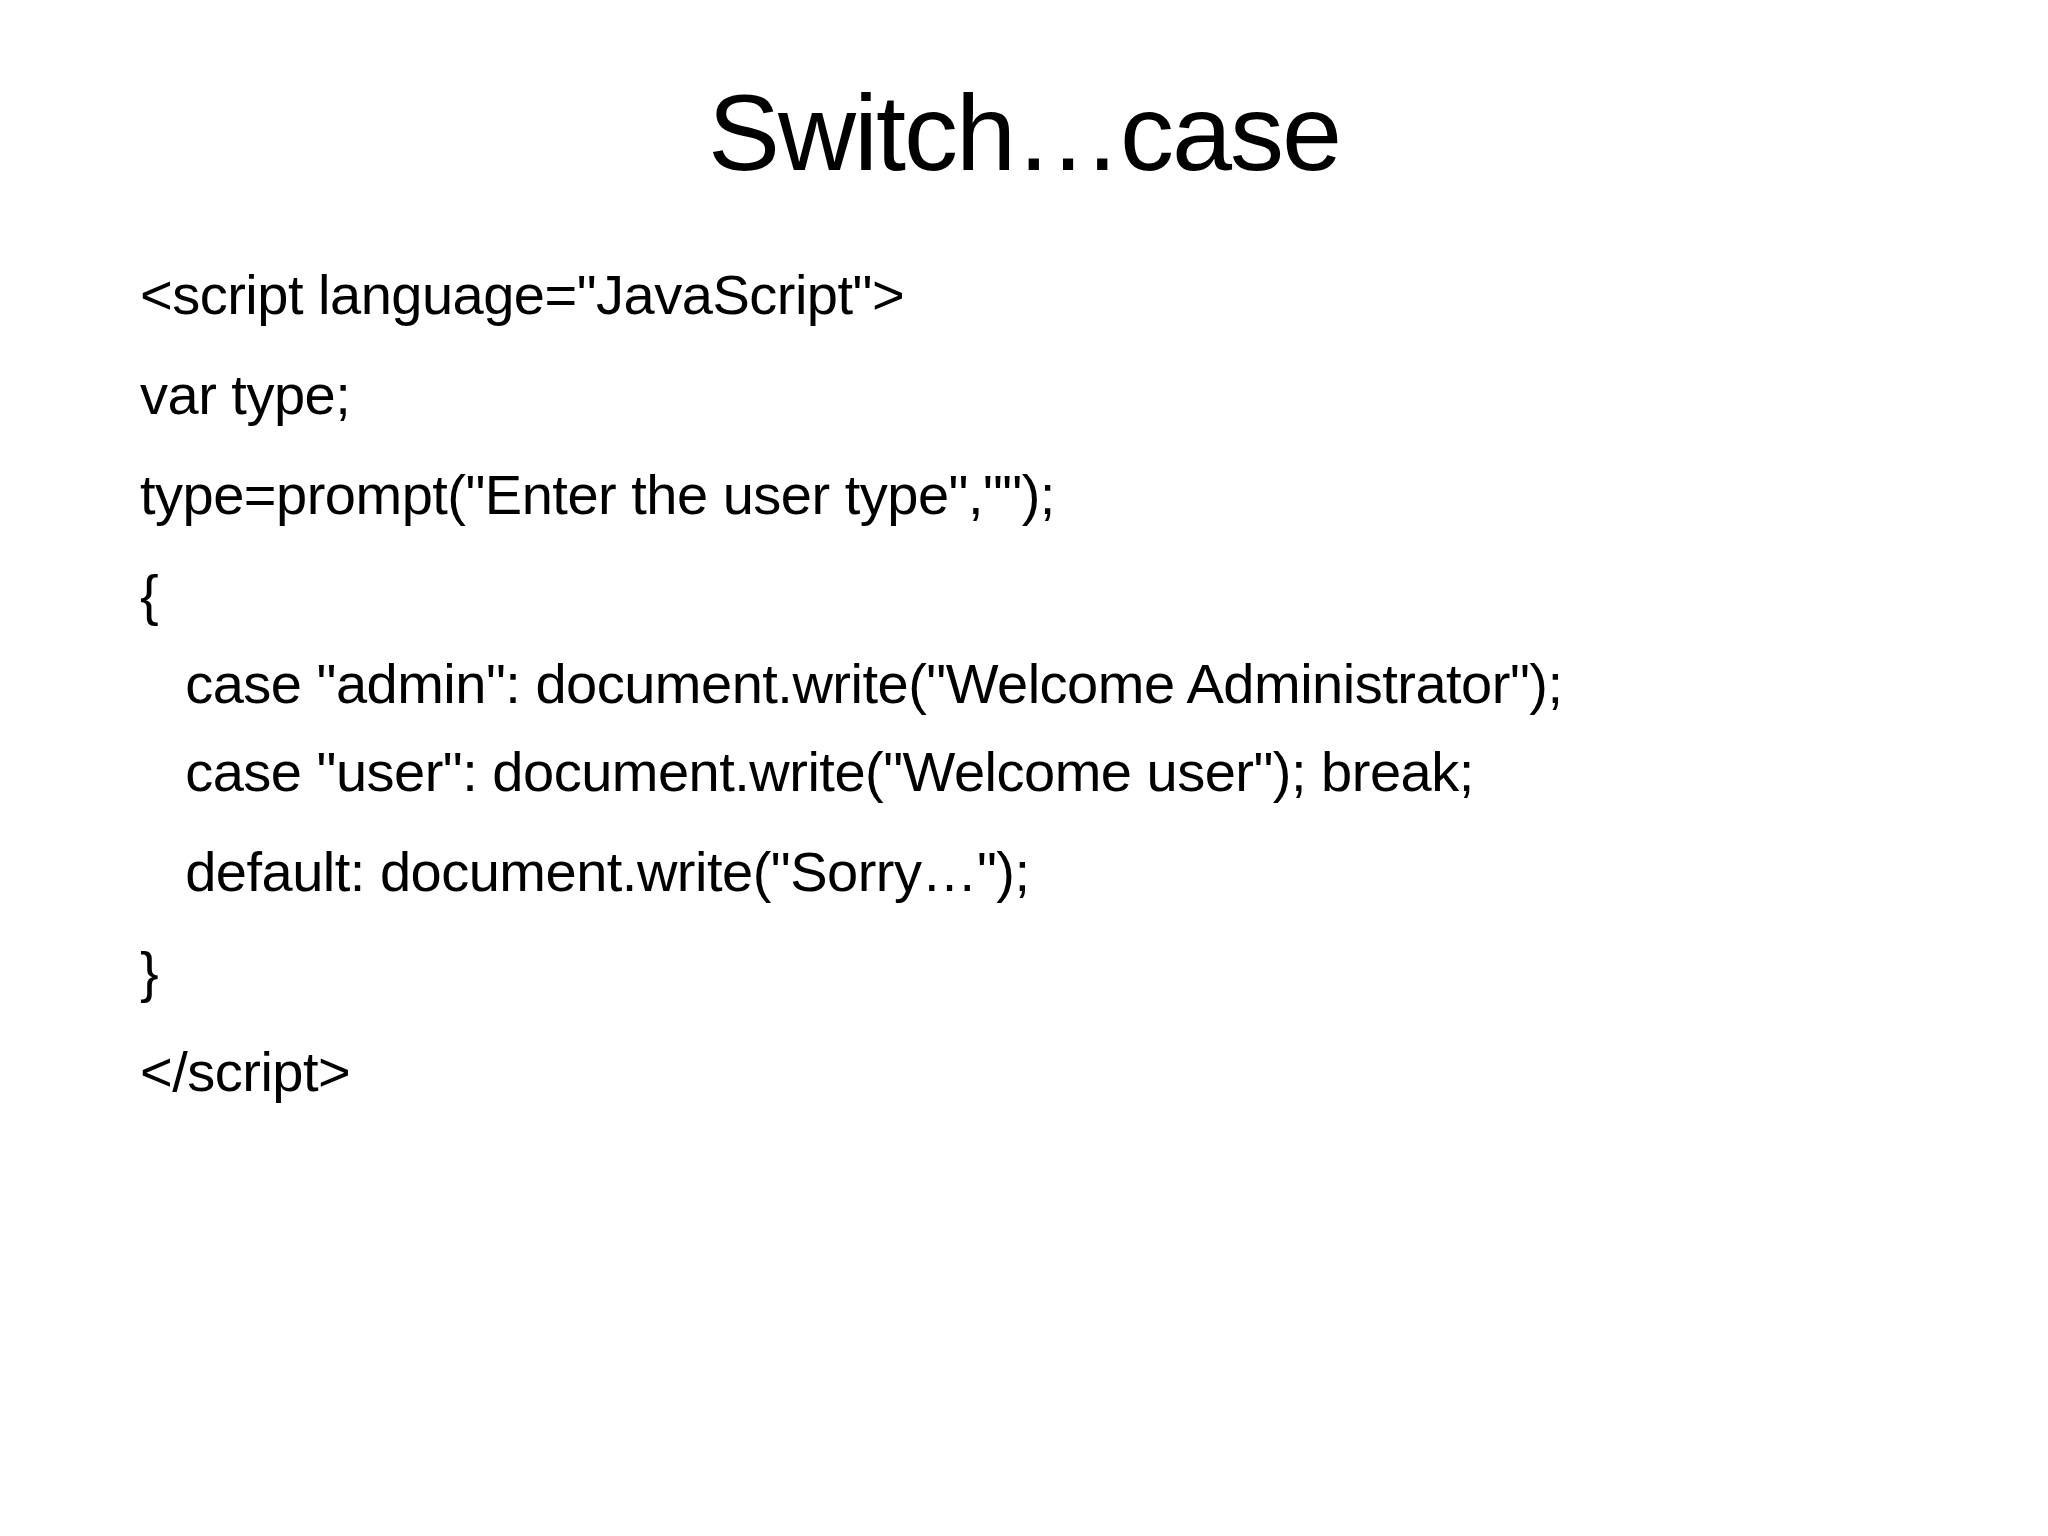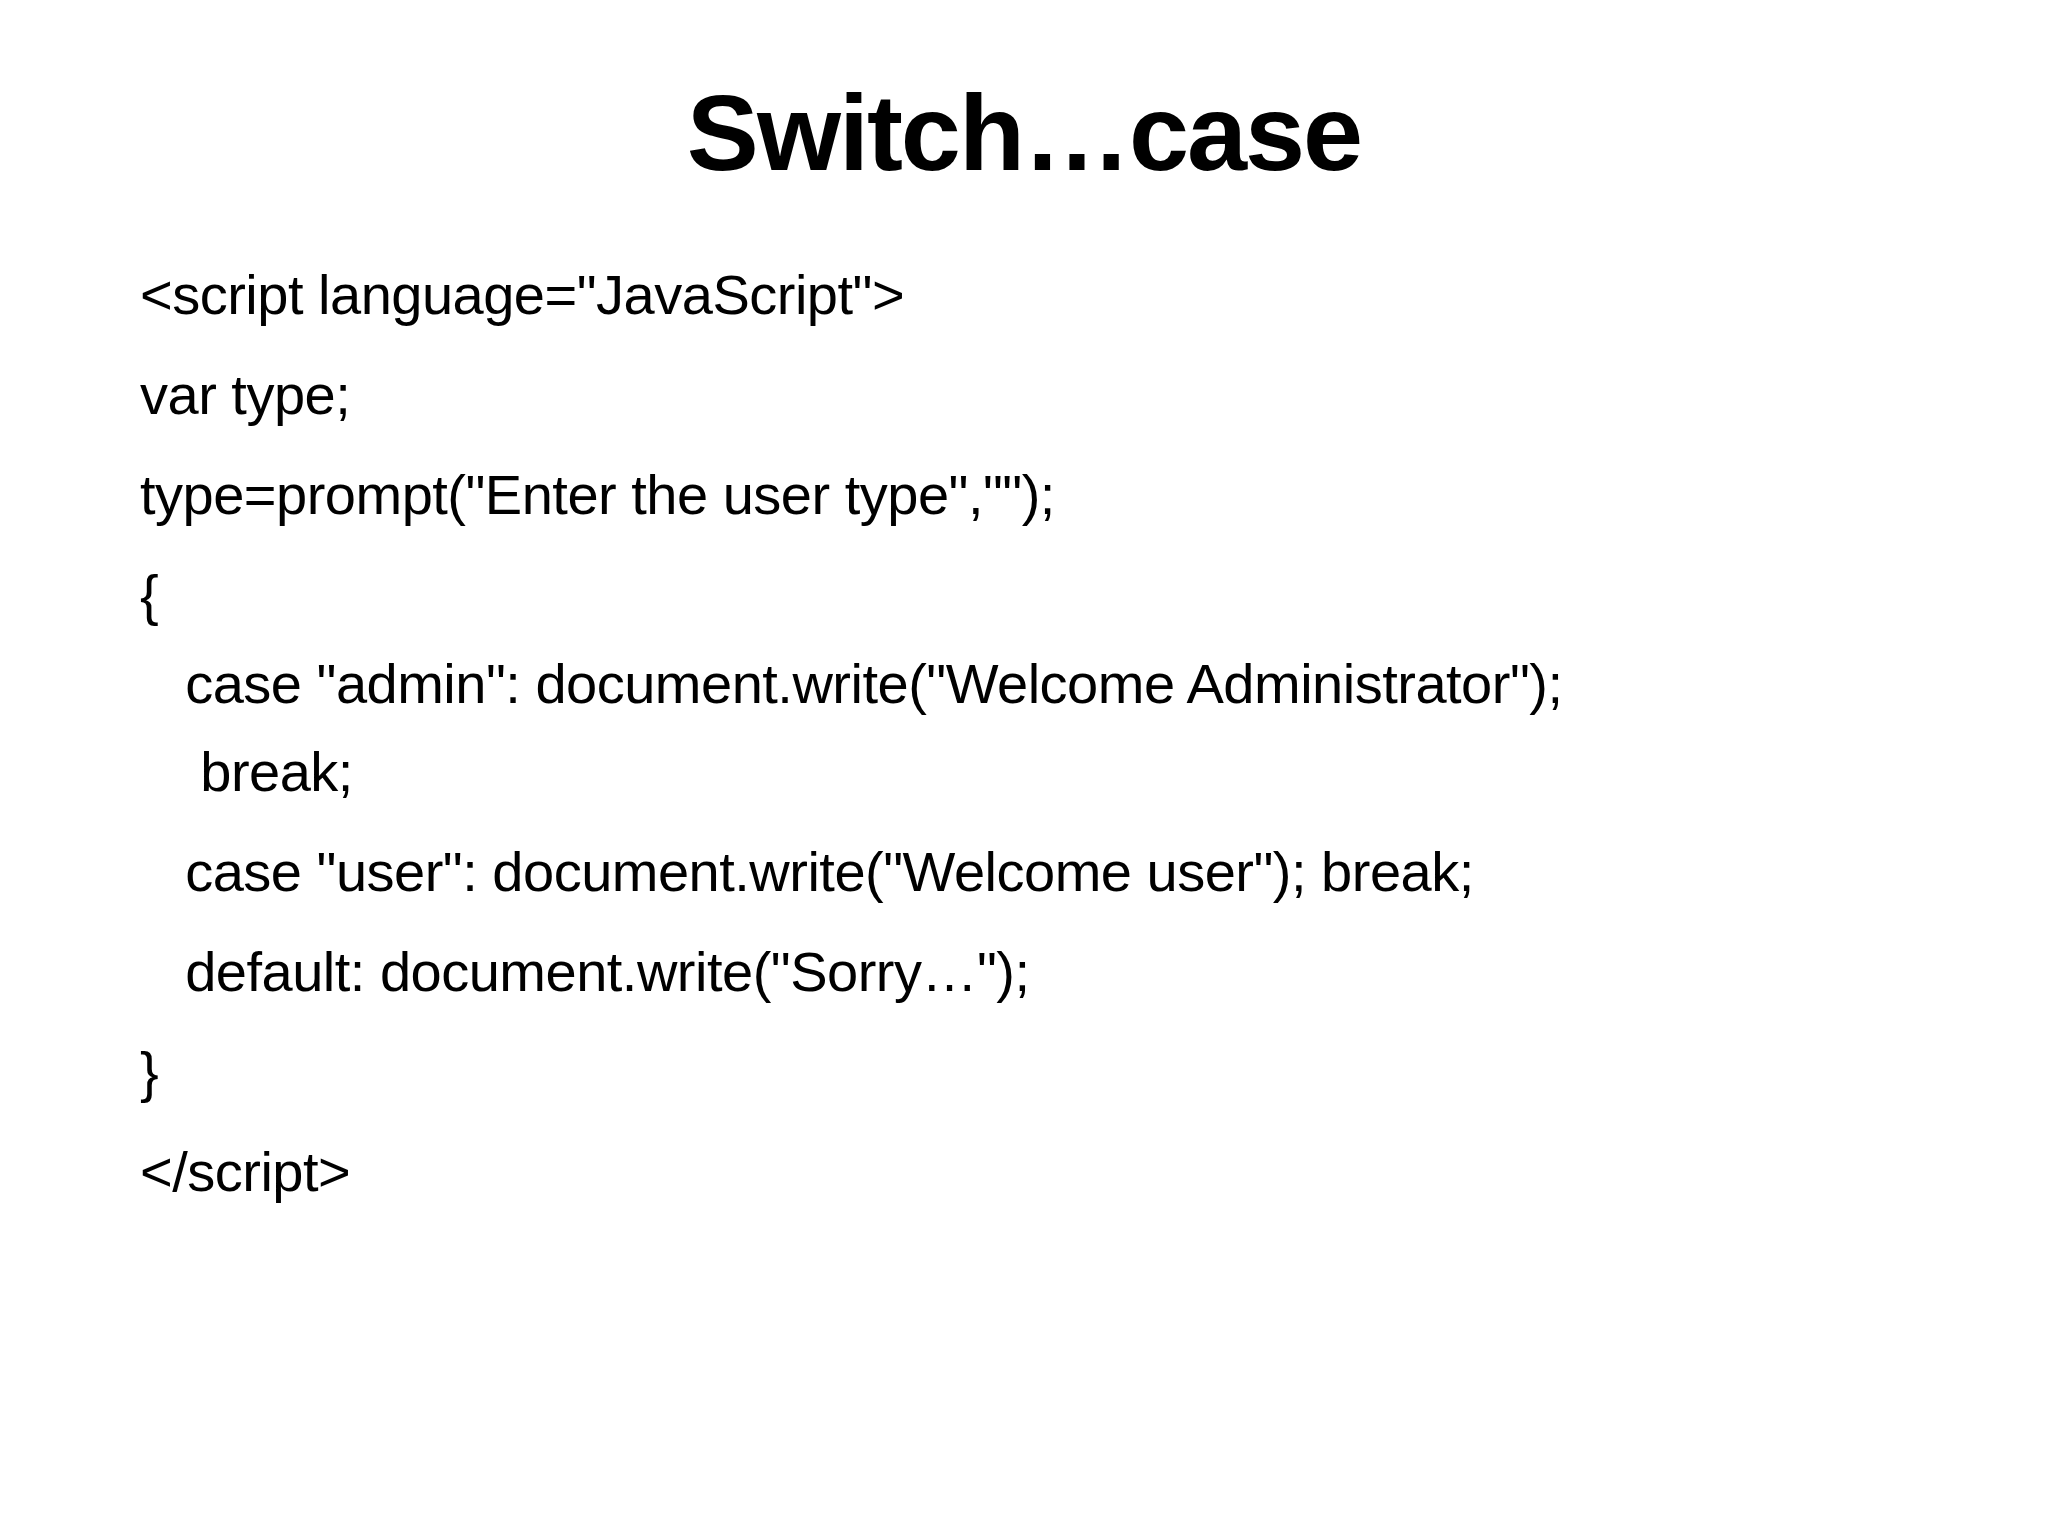--- a/index.html
+++ b/index.html
@@ -16,21 +16,21 @@
     font-family: "Liberation Sans", sans-serif;
     color: #000000;
   }
   .slide-title {
     position: absolute;
     top: 0;
     left: 0;
     width: 2048px;
     text-align: center;
     font-size: 108px;
-    font-weight: bold;
+    font-weight: normal;
     line-height: 1.05;
     padding-top: 4px;
     letter-spacing: -2px;
     color: #000000;
   }
   .code-block {
     position: absolute;
     top: 245px;
     left: 140px;
     right: 50px;
@@ -54,20 +54,19 @@
 <div class="slide">
 
   <h1 class="slide-title">Switch…case</h1>
 
   <div class="code-block">
     <div class="code-line">&lt;script language="JavaScript"&gt;</div>
     <div class="code-line">var type;</div>
     <div class="code-line">type=prompt("Enter the user type","");</div>
     <div class="code-line">{</div>
     <div class="code-line tight">   case "admin": document.write("Welcome Administrator");</div>
-    <div class="code-line">    break;</div>
     <div class="code-line">   case "user": document.write("Welcome user"); break;</div>
     <div class="code-line">   default: document.write("Sorry…");</div>
     <div class="code-line">}</div>
     <div class="code-line">&lt;/script&gt;</div>
   </div>
 
 </div>
 
 </body></html>

